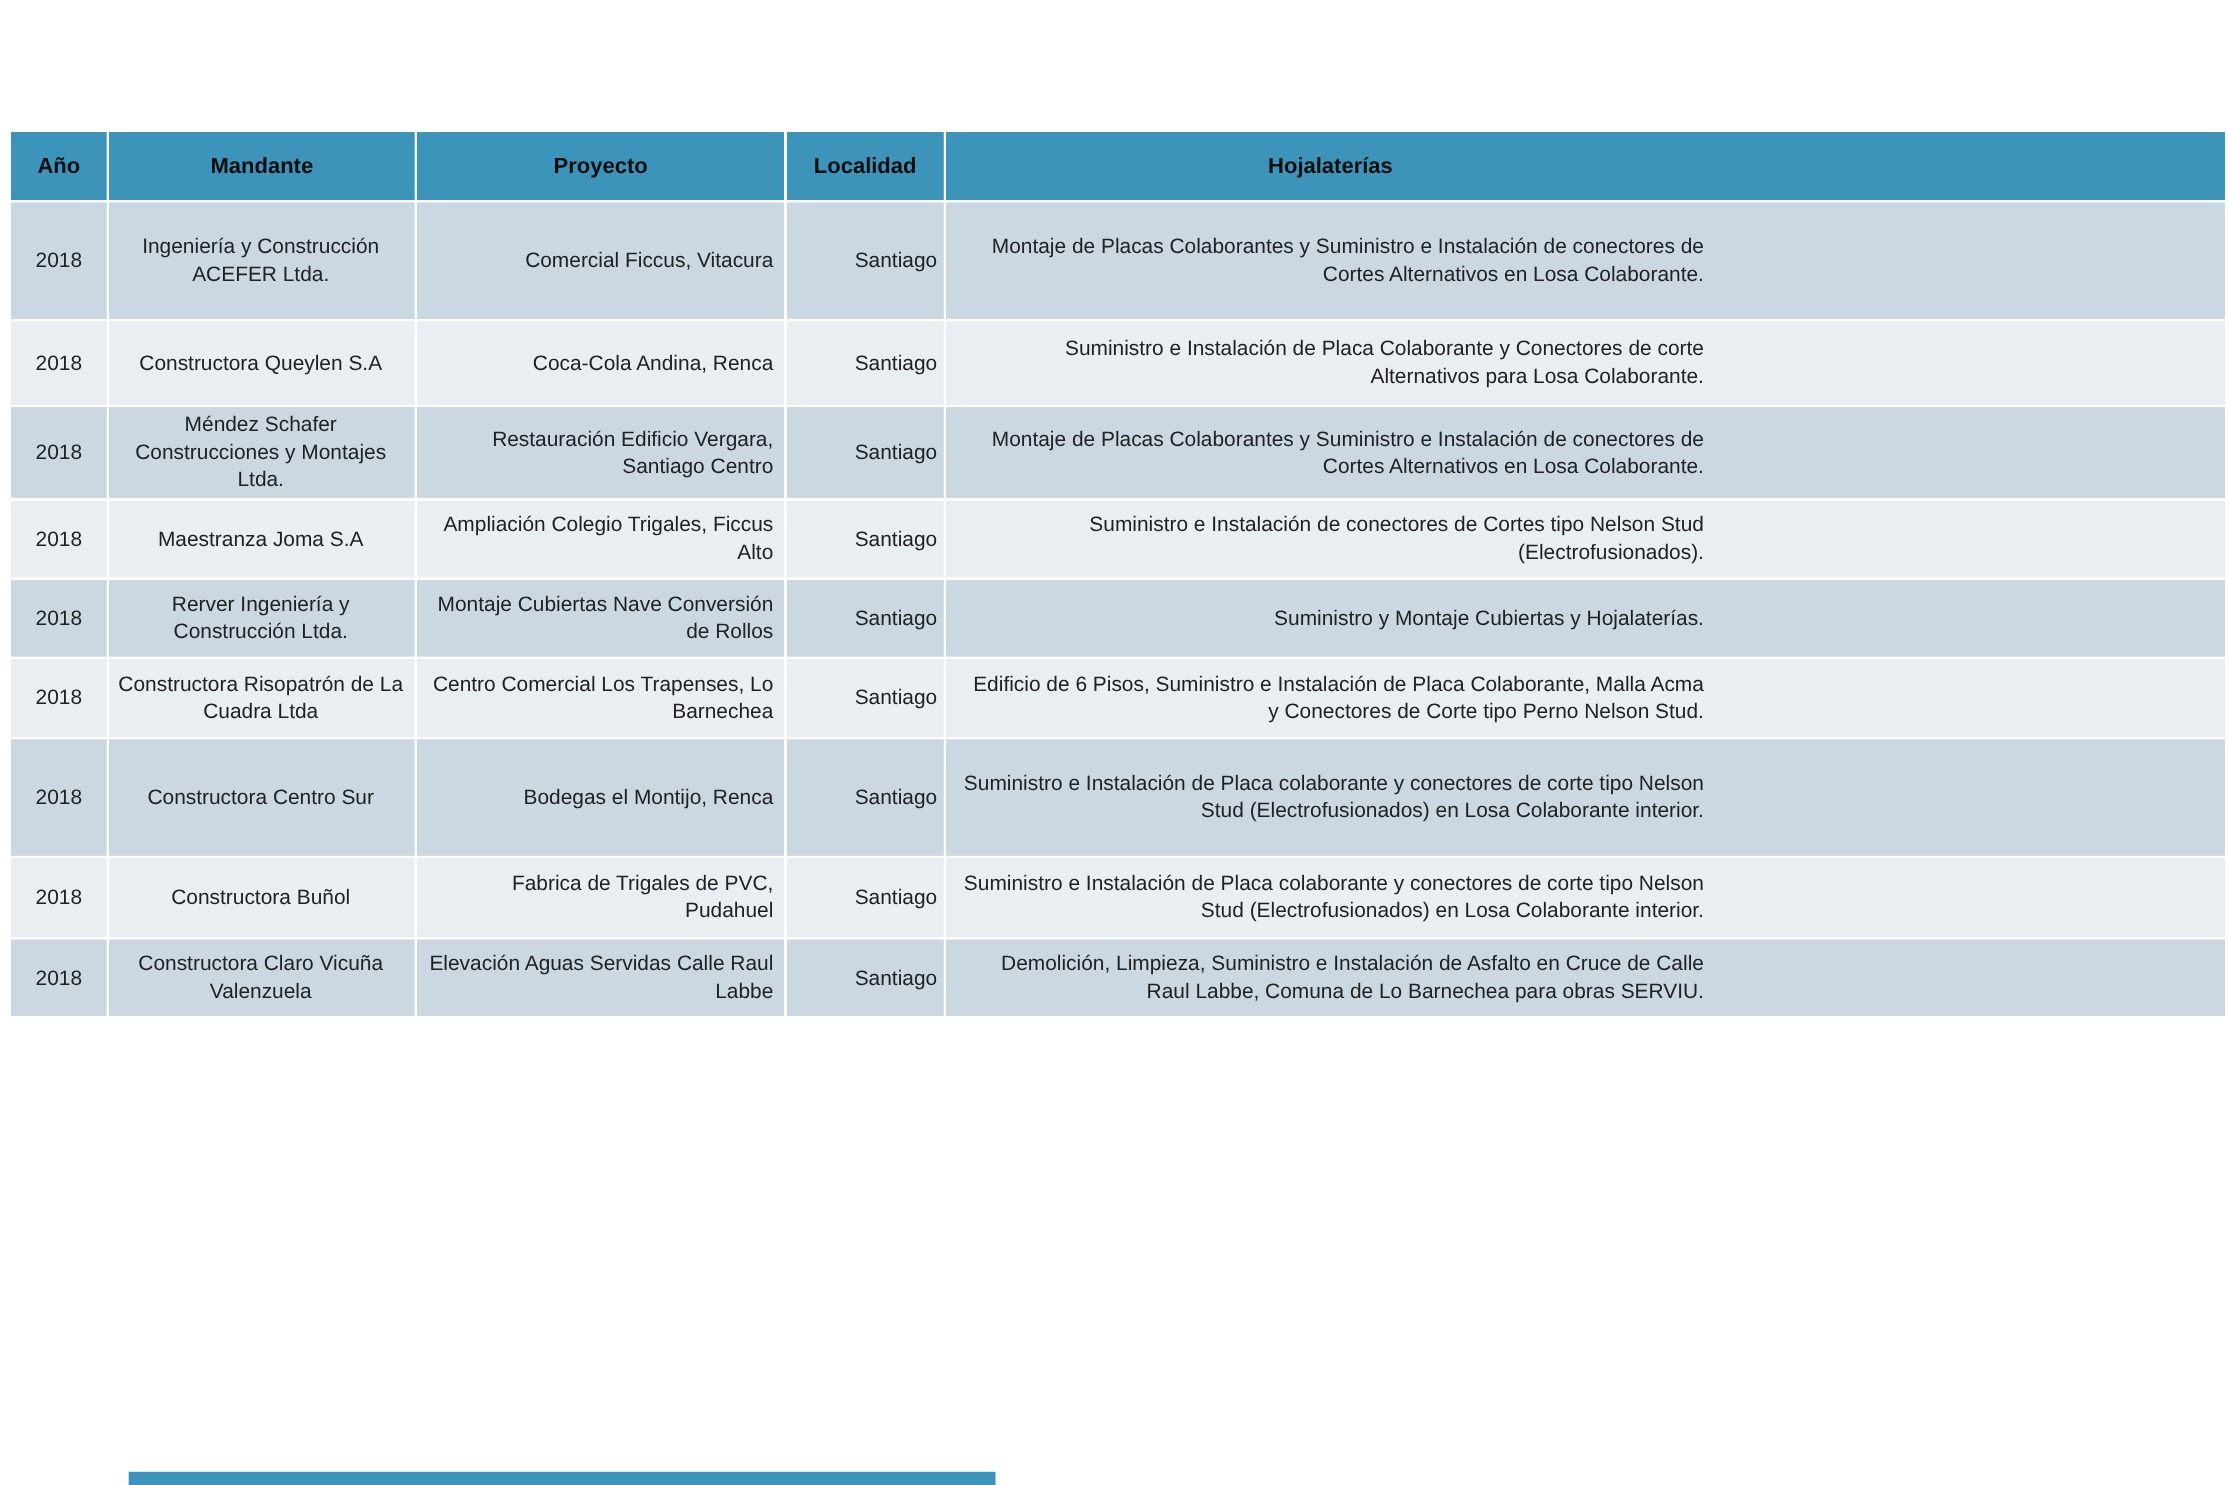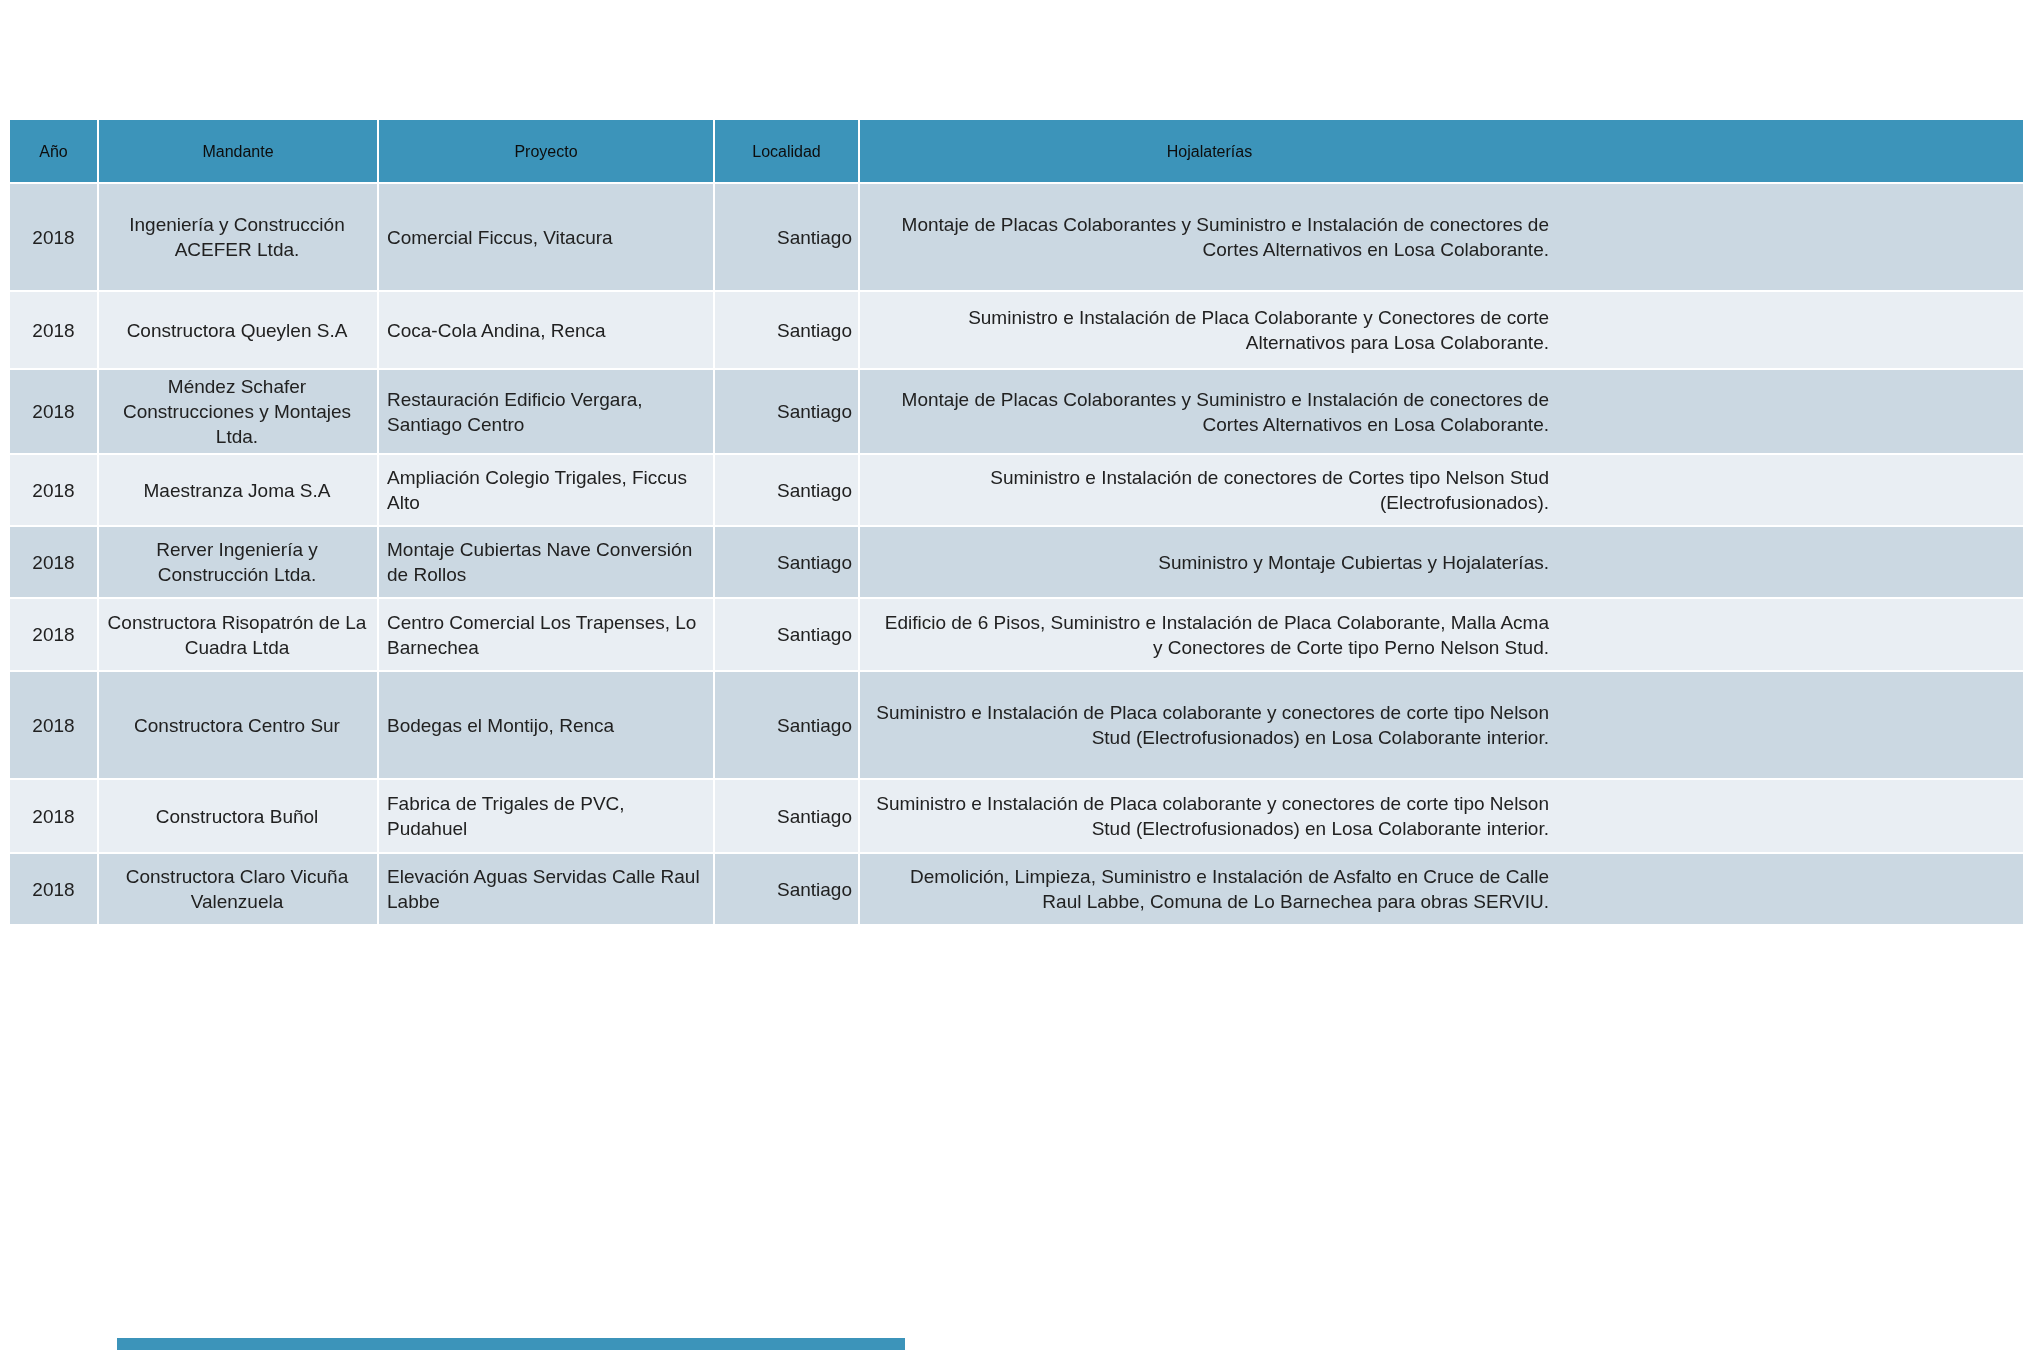--- a/index.html
+++ b/index.html
@@ -28,31 +28,31 @@
   }
   th, td {
     border: 2px solid #ffffff;
     vertical-align: middle;
     overflow: hidden;
   }
   thead tr { height: 64px; }
   th {
     background: var(--header-bg, #3c94ba);
     color: #0d0d0d;
-    font-weight: 400;
-    font-size: 16px;
+    font-weight: 700;
+    font-size: 20px;
     text-align: center;
     padding: 0;
   }
   tbody tr:nth-child(odd)  { background: var(--row-dark, #cbd8e2); }
   tbody tr:nth-child(even) { background: var(--row-light, #e9eef3); }
   td.col-ano        { text-align: center; padding: 20px 4px; }
   td.col-localidad  { text-align: right; padding: 4px 6px; }
   td.col-mandante   { text-align: center; padding: 4px 10px 4px 8px; margin-left: 12px; }
-  td.col-proyecto   { text-align: left; padding: 4px 10px 4px 8px; margin-left: 44px; }
+  td.col-proyecto   { text-align: right; padding: 4px 10px 4px 8px; margin-left: 44px; }
   td.col-descripcion{ text-align: right; padding: 4px 474px 4px 10px; }
   th.col-descripcion{ padding-left: 10px; padding-right: 474px; }
   .bottom-fragment {
     position: absolute;
     left: 117px;
     top: 1338px;
     width: 788px;
     height: 12px;
     background: var(--header-bg, #3c94ba);
   }

